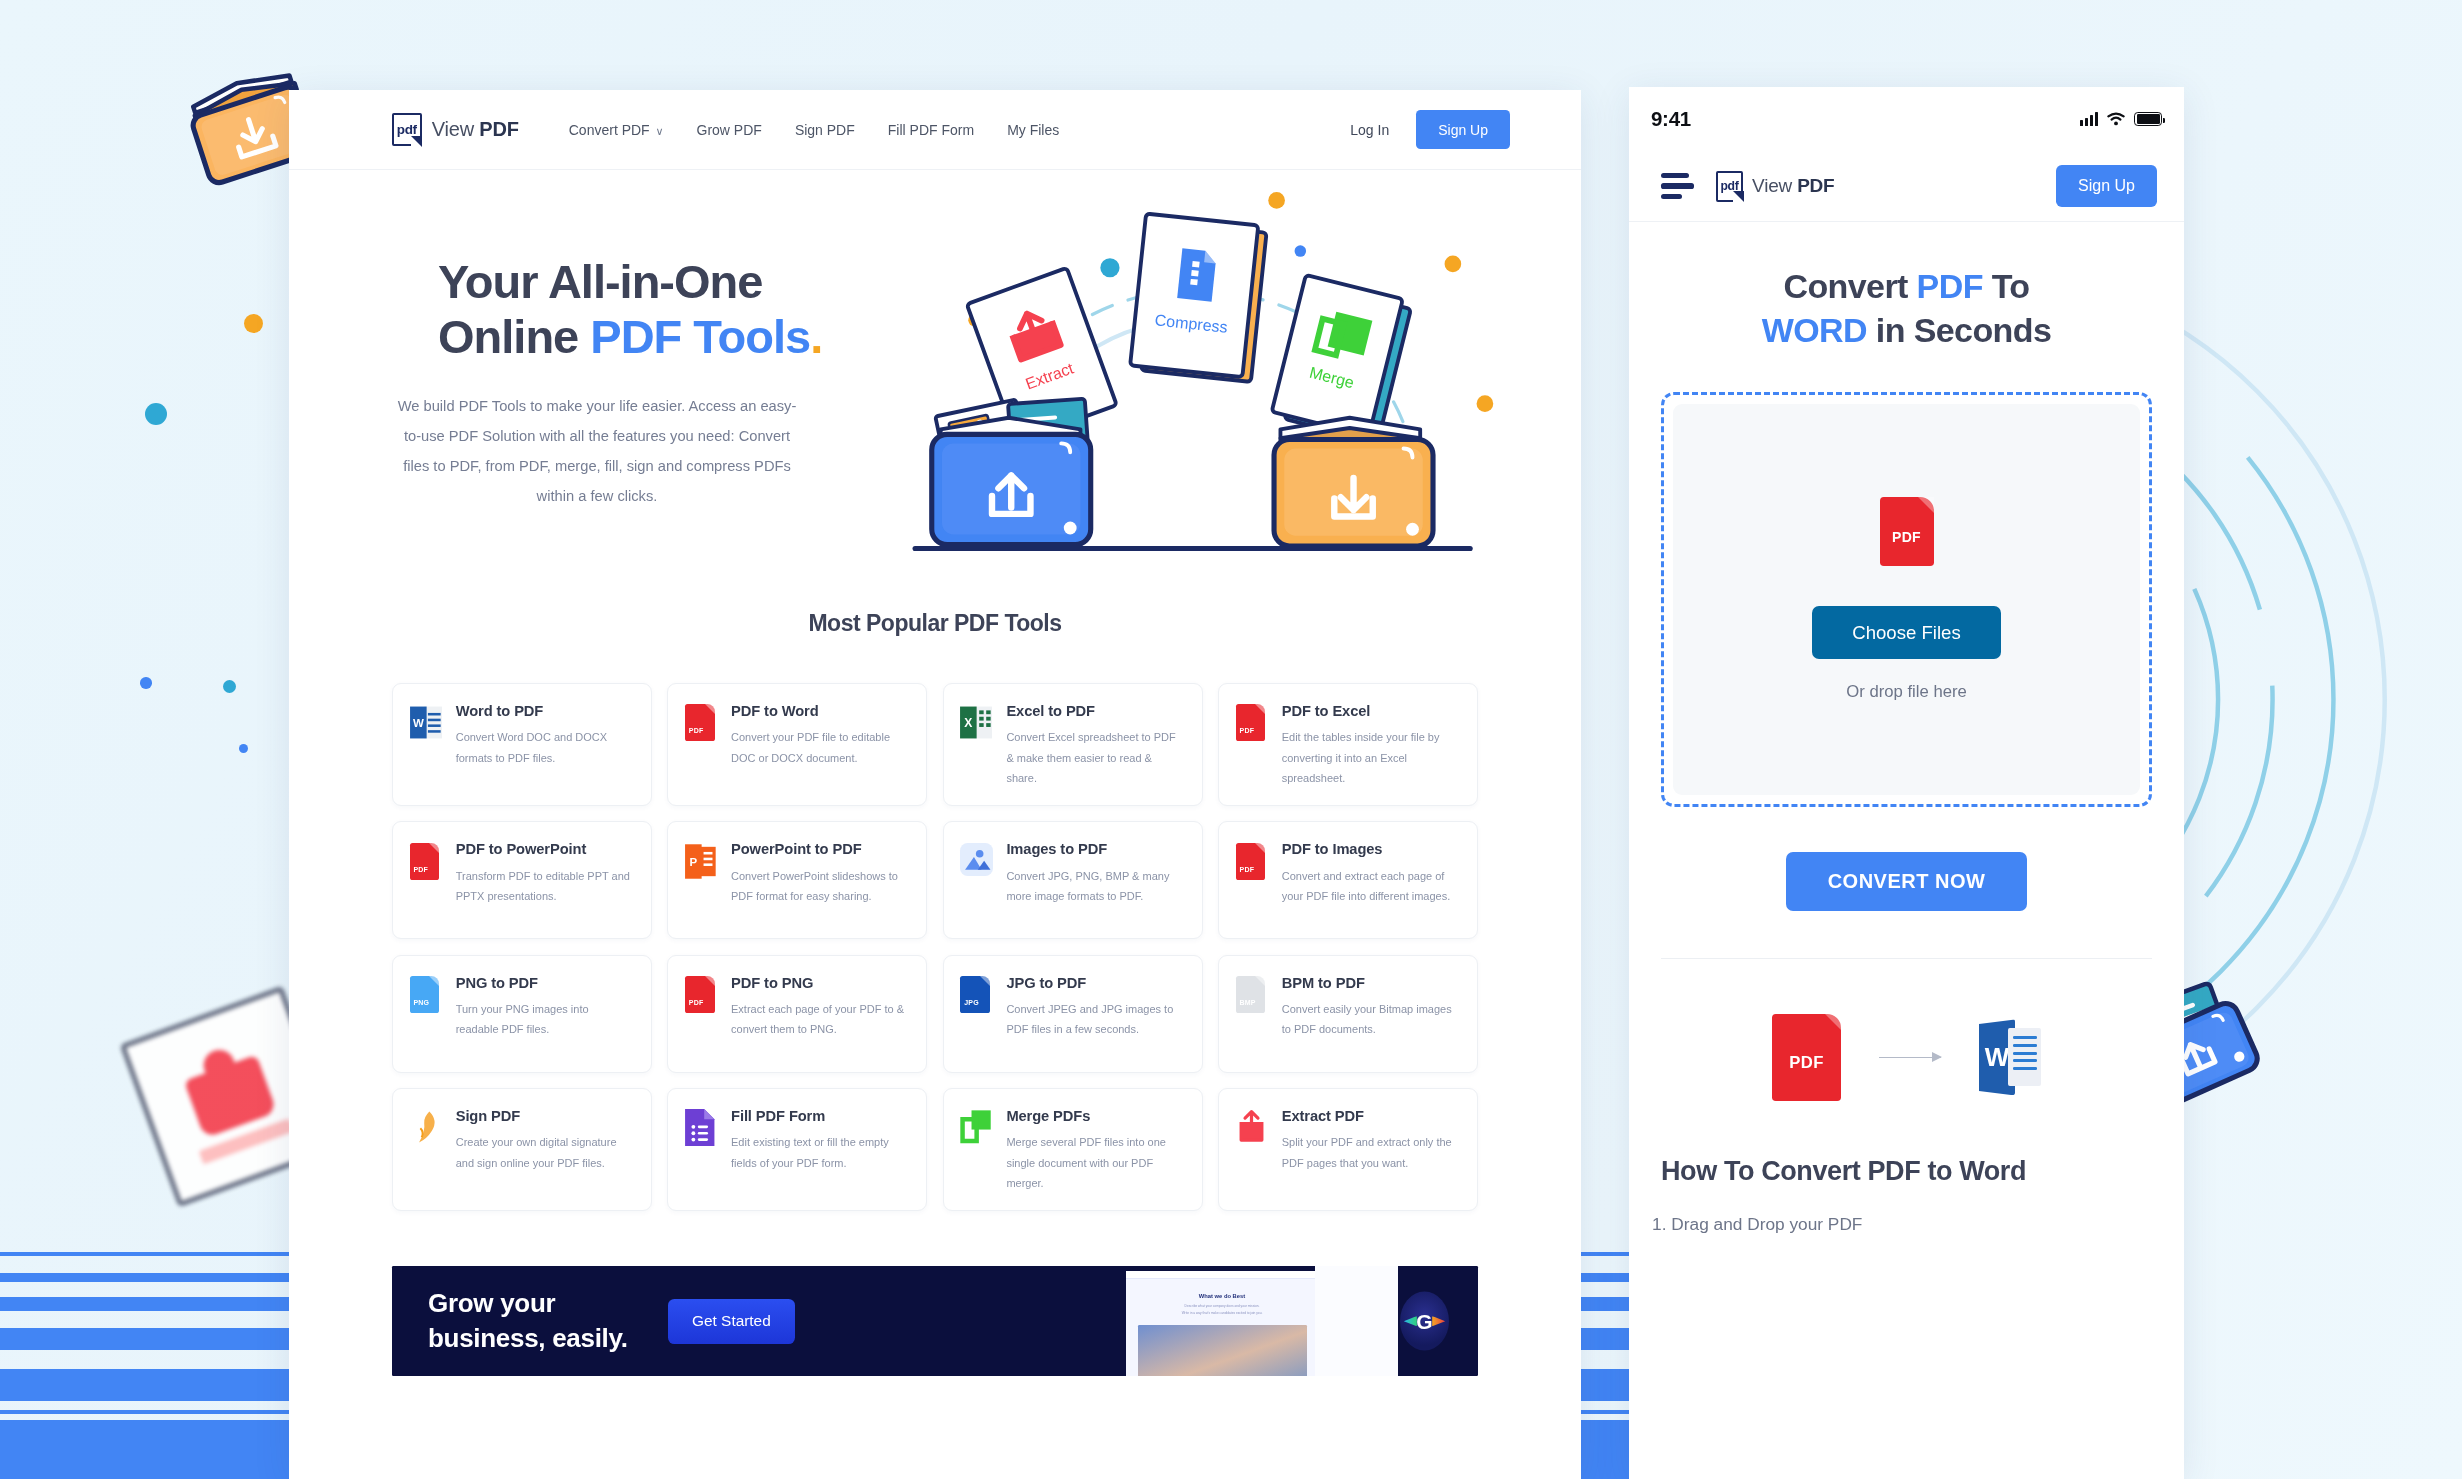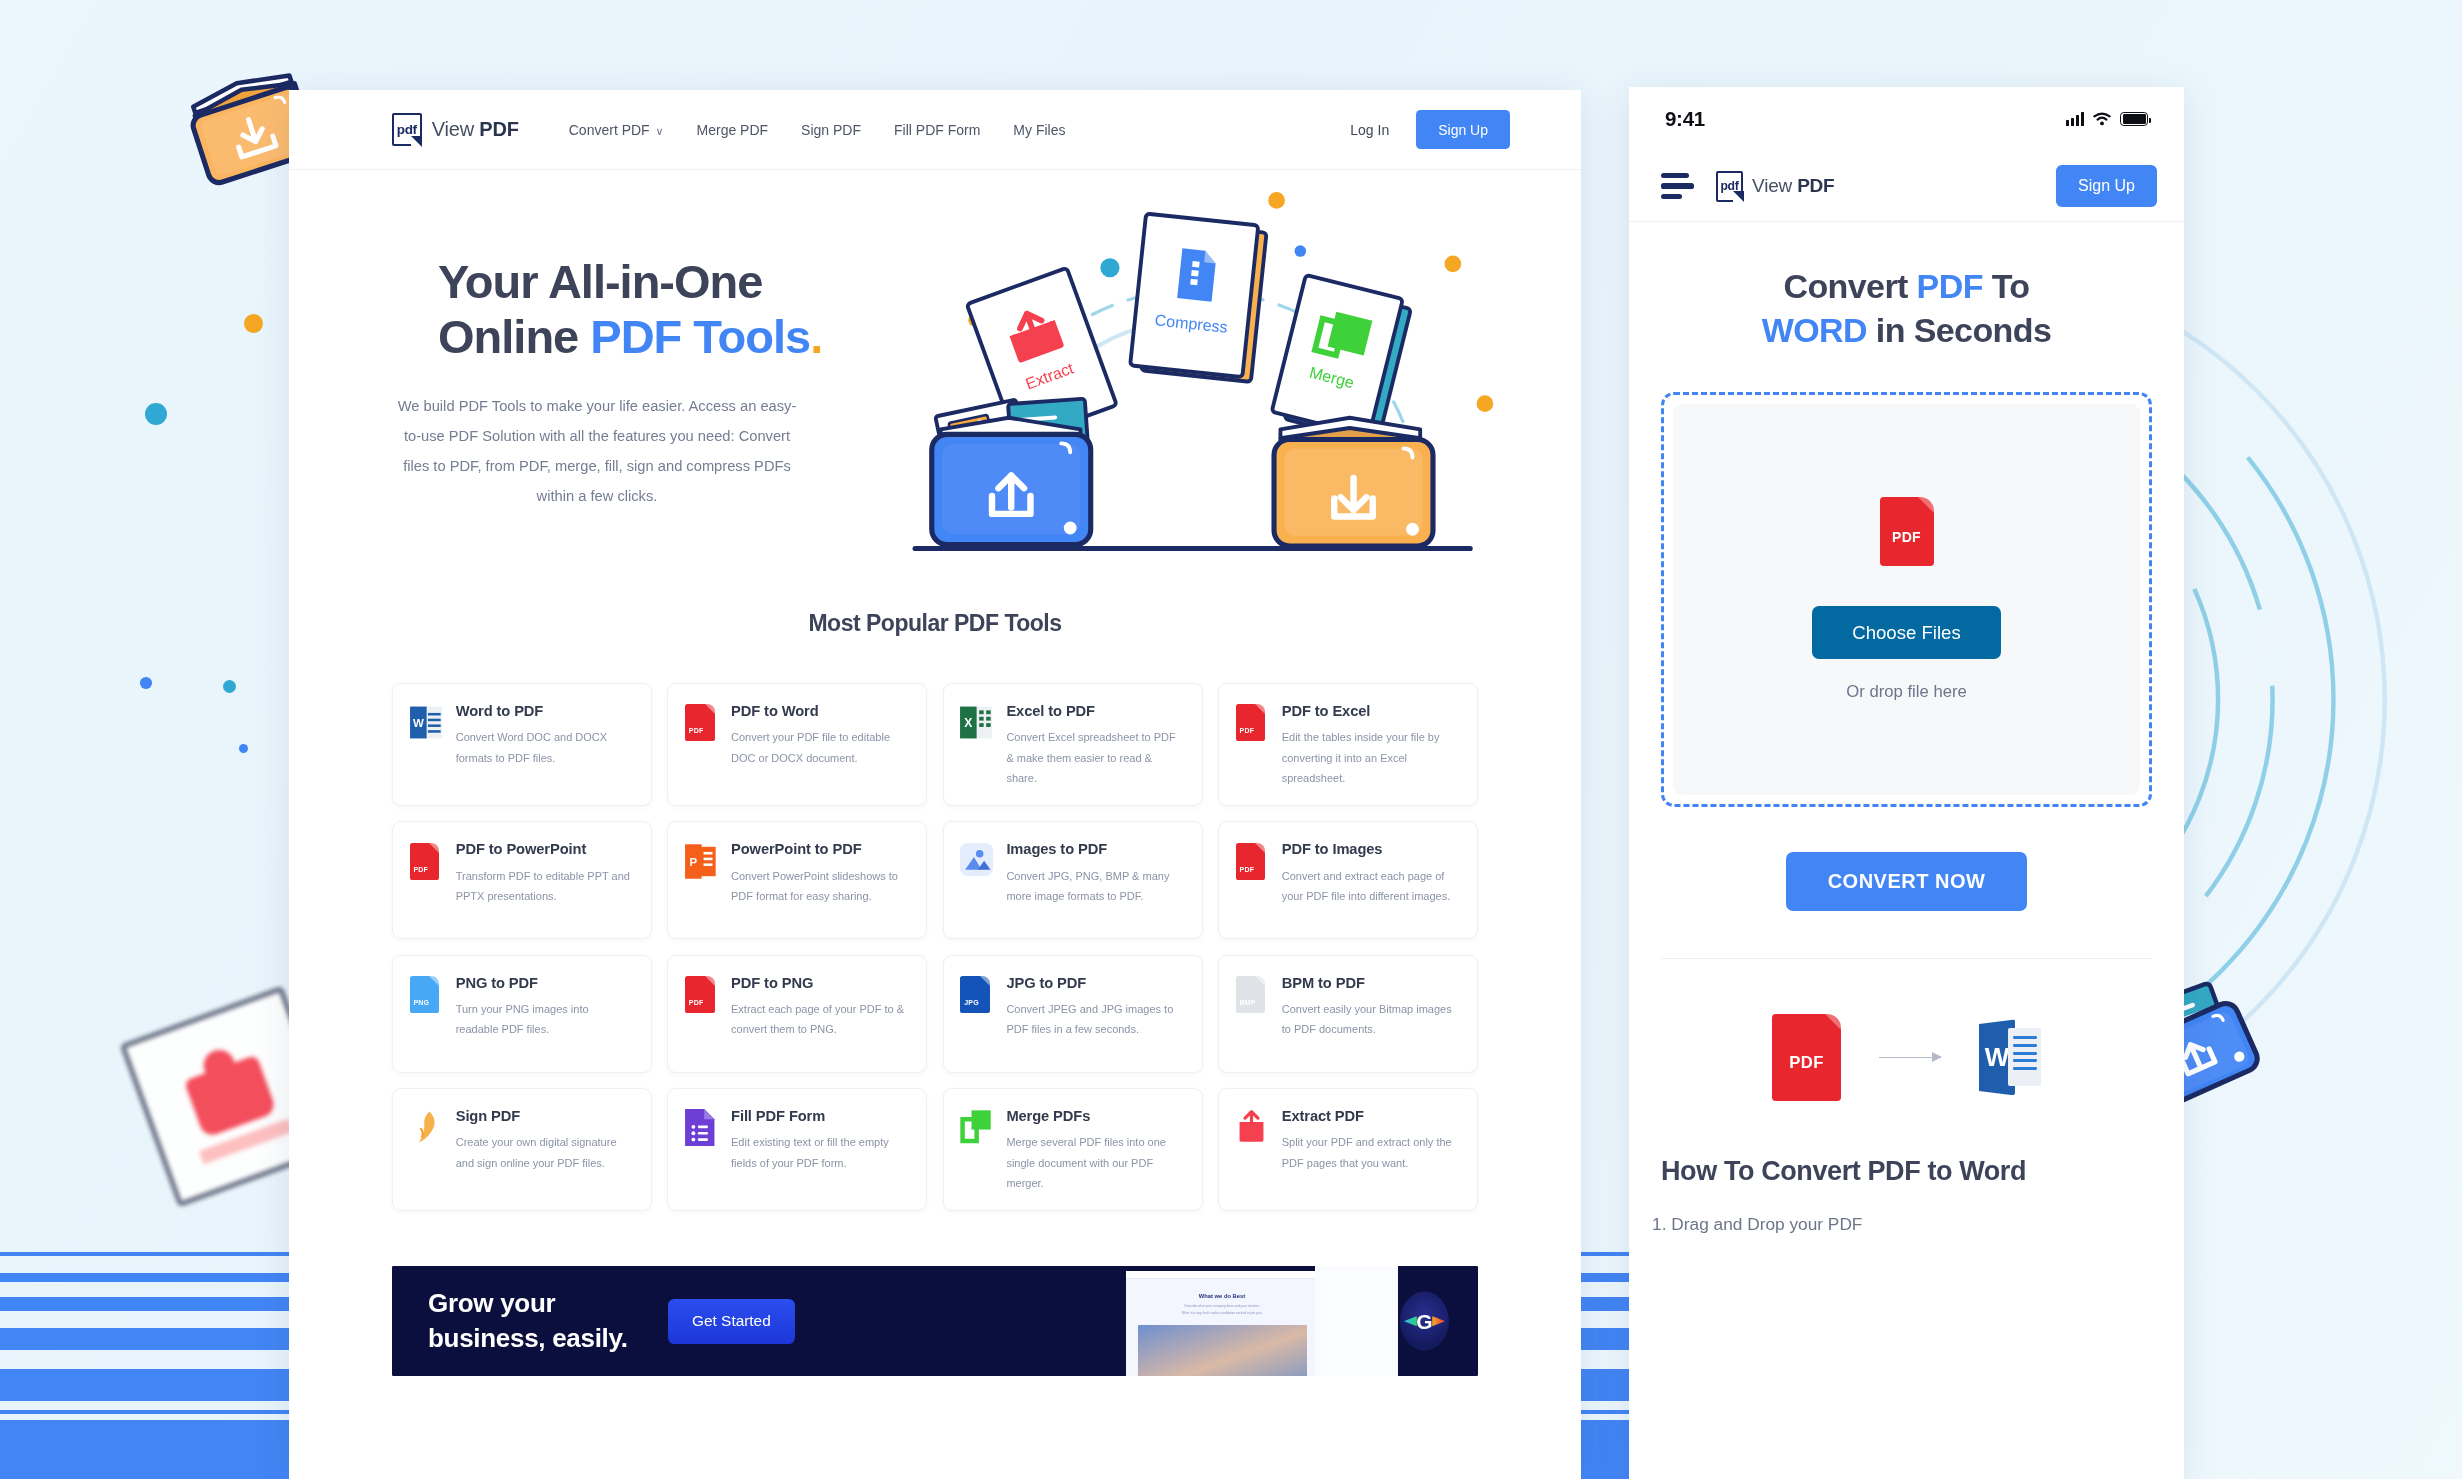--- a/index.html
+++ b/index.html
@@ -118,21 +118,21 @@
   }
   .g-badge:before, .g-badge:after { content:""; position:absolute; top:50%; width:13px; height:10.3px; transform:translateY(-50%); }
   .g-badge:before { left: 3.8px; background: linear-gradient(90deg,#2ab7e8,#31d07a); clip-path: polygon(100% 0,100% 100%,0 50%); }
   .g-badge:after  { right: 3.8px; background: linear-gradient(90deg,#f5a623,#e84141); clip-path: polygon(0 0,0 100%,100% 50%); }
 
   
   .mobile {
     position: absolute; left: 1629px; top: 87px; width: 555px; height: 1393px;
     background: #fff; box-shadow: 0 6.4px 35px rgba(35,60,110,.10); overflow: hidden;
   }
-  .status-bar { height: 64px; display: flex; align-items: center; padding: 0 36px; }
+  .status-bar { height: 64px; display: flex; align-items: center; padding: 0 22px; }
   .clock { font-size: 20.5px; font-weight: 600; color: #0d0f14; letter-spacing: -0.3px; }
   .status-icons { margin-left: auto; display: flex; align-items: flex-end; gap: 9px; }
   .bars { display: flex; align-items: flex-end; gap: 1.9px; height: 14px; }
   .bars i { width: 3.2px; background: #0d0f14; border-radius: 0.6px; display: block; }
   .battery { width: 27.6px; height: 14px; border: 1.6px solid #0d0f14; border-radius: 3.8px; padding: 1.3px; position: relative; }
   .battery em { display: block; height: 100%; width: 100%; background: #0d0f14; border-radius: 1.3px; }
   .battery:after { content:""; position:absolute; right:-3.8px; top:4.5px; width:1.9px; height:5.1px; background:#0d0f14; border-radius:0 1.3px 1.3px 0; }
 
   .m-nav { height: 71px; display: flex; align-items: center; padding: 0 27px 0 32px; border-bottom: 0.6px solid #eef1f5; }
   .hamburger { display: flex; flex-direction: column; gap: 5.8px; cursor: pointer; }
@@ -267,21 +267,21 @@
   <div class="navbar">
     <div class="logo-row">
       <div class="logo-mark">
         <span>pdf</span>
       </div>
       <div class="logo-text"><span>View </span><b>PDF</b></div>
     </div>
 
     <div class="nav-links">
       <div class="nav-link"><span>Convert PDF</span><span class="chev">∨</span></div>
-      <div class="nav-link">Merge PDF</div>
+      <div class="nav-link">Grow PDF</div>
       <div class="nav-link">Sign PDF</div>
       <div class="nav-link">Fill PDF Form</div>
       <div class="nav-link">My Files</div>
     </div>
 
     <div class="nav-right">
       <div class="login-link">Log In</div>
       <button class="signup-btn">Sign Up</button>
     </div>
   </div>

